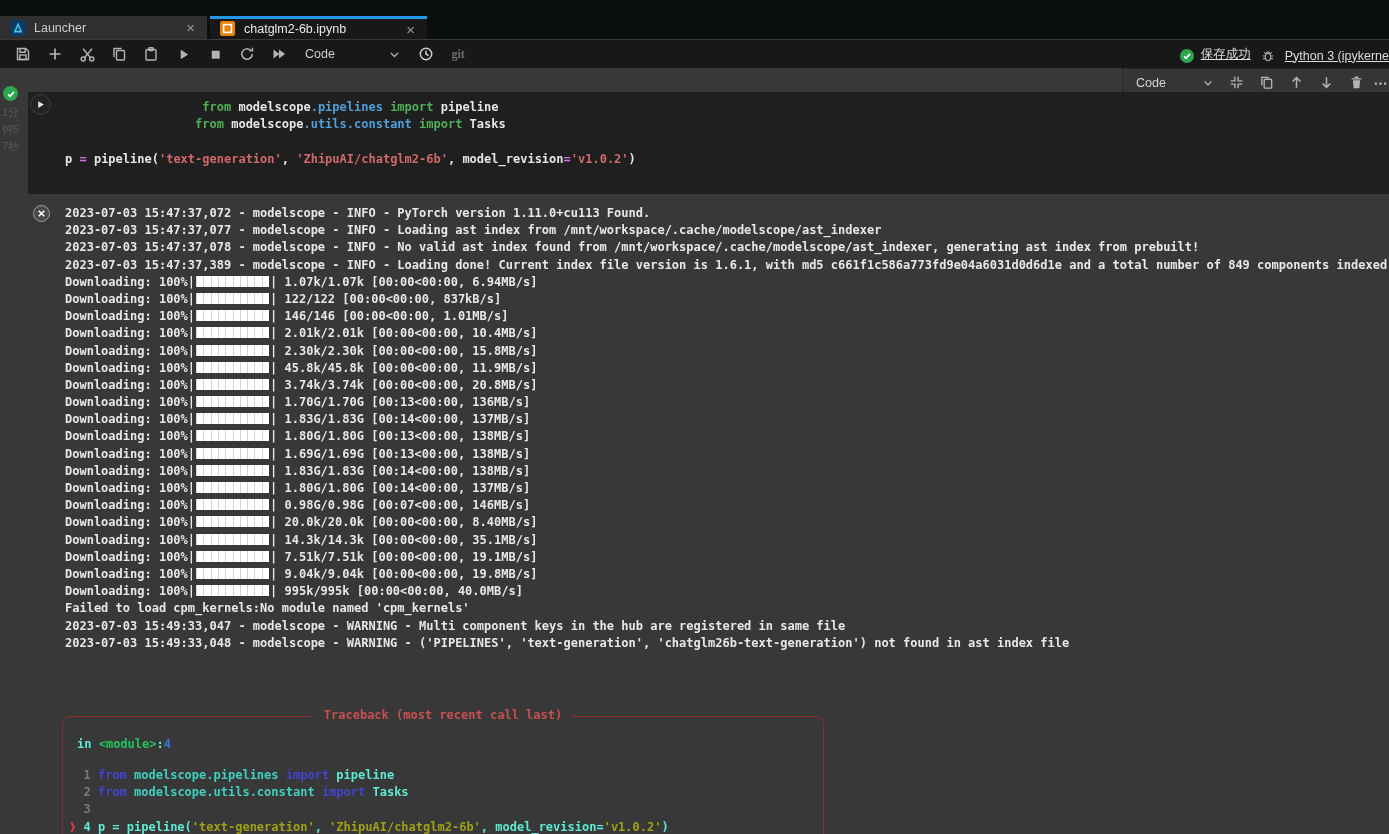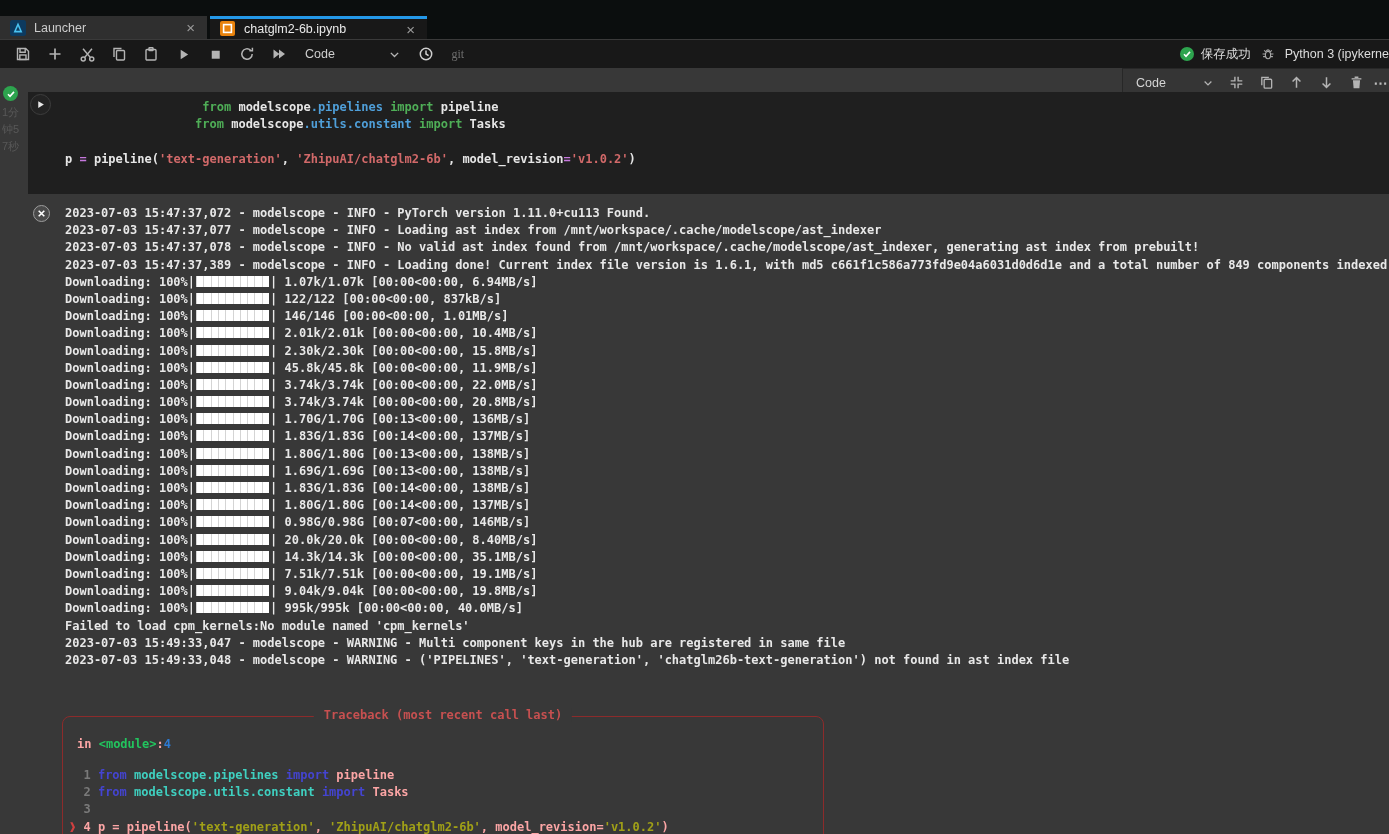--- a/index.html
+++ b/index.html
@@ -19,24 +19,24 @@
   .tab-close{color:#9a9a9a;font-size:15px;line-height:1;padding:0 2px;}
   .tab-icon{display:inline-flex;width:16px;height:16px;}
 
   
   .toolbar{position:absolute;left:0;top:40px;width:100%;height:28px;background:#181818;
            display:flex;align-items:center;box-sizing:border-box;padding-left:7px;overflow:hidden;}
   .tbtn{background:none;border:none;padding:0;margin:0 7.5px;width:17px;height:17px;
         display:inline-flex;align-items:center;justify-content:center;cursor:pointer;}
   .tb-select{display:inline-flex;align-items:center;justify-content:space-between;width:96px;
              margin-left:10px;color:#cfcfcf;font-size:12.5px;cursor:pointer;}
-  .tb-gitlabel{color:#6f6f6f;font-size:12px;font-weight:normal;margin-left:10px;
+  .tb-gitlabel{color:#6f6f6f;font-size:12px;font-weight:bold;margin-left:10px;
                font-family:"Liberation Serif",serif;}
-  .tb-right{margin-left:auto;display:flex;align-items:center;gap:7px;color:#dddddd;
-            font-size:12.5px;white-space:nowrap;overflow:hidden;}
+  .tb-right{margin-left:auto;display:flex;align-items:flex-end;gap:7px;color:#dddddd;
+            font-size:12.5px;white-space:nowrap;overflow:hidden;text-decoration:underline;}
   .check-circle{width:14px;height:14px;border-radius:50%;background:#2da44e;
                 display:inline-flex;align-items:center;justify-content:center;flex:0 0 auto;}
 
   
   .main{position:absolute;left:0;top:68px;width:100%;height:766px;background:#383838;}
 
   
   .cell-toolbar{position:absolute;right:0;top:0;width:267px;height:29px;background:#353535;
                 border:1px solid #272727;border-right:none;box-sizing:border-box;
                 display:flex;align-items:center;padding-left:13px;overflow:hidden;}
@@ -64,21 +64,21 @@
          display:flex;align-items:center;justify-content:center;cursor:pointer;}
   .output{position:absolute;left:65px;top:137px;color:#e8e8e8;}
   .oline{height:17.2px;line-height:17.2px;white-space:pre;}
   .dlbar{display:inline-block;width:73px;height:11px;background:#ffffff;
          background-image:repeating-linear-gradient(90deg,rgba(170,170,170,.5) 0 1px,transparent 1px 7.3px);
          vertical-align:-1px;margin:0 1px;}
 
   
   .tk-k{color:#4fae57}.tk-v{color:#e6e6e6}.tk-b{color:#4f9fd9}.tk-m{color:#c678dd}.tk-s{color:#d16969}
   
-  .tk-w{color:#fca5a5}.tk-g{color:#22c55e}.tk-nb{color:#2d7bd4}.tk-ln{color:#7a7a7a}
+  .tk-w{color:#5eead4}.tk-g{color:#22c55e}.tk-nb{color:#2d7bd4}.tk-ln{color:#7a7a7a}
   .tk-kwb{color:#4444d0}.tk-mod{color:#3fd0c0;}
   .tk-ys{color:#a0a017}.tk-mark{color:#d04040}
 
   
   .tb-box{position:absolute;left:62px;top:648px;width:762px;height:150px;background:#383838;
           border:1px solid #8c2b2b;border-radius:8px;box-sizing:border-box;}
   .tb-title{position:absolute;top:-9px;left:50%;transform:translateX(-50%);background:#383838;
             padding:0 10px;color:#c75050;white-space:nowrap;
             font-family:"DejaVu Sans Mono",monospace;font-weight:bold;font-size:12px;}
   .tb-loc{position:absolute;left:14px;top:19px;}
@@ -277,21 +277,20 @@
           <div class="oline">2023-07-03 15:47:37,078 - modelscope - INFO - No valid ast index found from /mnt/workspace/.cache/modelscope/ast_indexer, generating ast index from prebuilt!</div>
           <div class="oline">2023-07-03 15:47:37,389 - modelscope - INFO - Loading done! Current index file version is 1.6.1, with md5 c661f1c586a773fd9e04a6031d0d6d1e and a total number of 849 components indexed</div>
         </div>
       <div>
           <div class="oline"><span>Downloading: 100%|</span><span class="dlbar"></span><span>| 1.07k/1.07k [00:00&lt;00:00, 6.94MB/s]</span></div>
           <div class="oline"><span>Downloading: 100%|</span><span class="dlbar"></span><span>| 122/122 [00:00&lt;00:00, 837kB/s]</span></div>
           <div class="oline"><span>Downloading: 100%|</span><span class="dlbar"></span><span>| 146/146 [00:00&lt;00:00, 1.01MB/s]</span></div>
           <div class="oline"><span>Downloading: 100%|</span><span class="dlbar"></span><span>| 2.01k/2.01k [00:00&lt;00:00, 10.4MB/s]</span></div>
           <div class="oline"><span>Downloading: 100%|</span><span class="dlbar"></span><span>| 2.30k/2.30k [00:00&lt;00:00, 15.8MB/s]</span></div>
           <div class="oline"><span>Downloading: 100%|</span><span class="dlbar"></span><span>| 45.8k/45.8k [00:00&lt;00:00, 11.9MB/s]</span></div>
-          <div class="oline"><span>Downloading: 100%|</span><span class="dlbar"></span><span>| 3.74k/3.74k [00:00&lt;00:00, 22.0MB/s]</span></div>
           <div class="oline"><span>Downloading: 100%|</span><span class="dlbar"></span><span>| 3.74k/3.74k [00:00&lt;00:00, 20.8MB/s]</span></div>
           <div class="oline"><span>Downloading: 100%|</span><span class="dlbar"></span><span>| 1.70G/1.70G [00:13&lt;00:00, 136MB/s]</span></div>
           <div class="oline"><span>Downloading: 100%|</span><span class="dlbar"></span><span>| 1.83G/1.83G [00:14&lt;00:00, 137MB/s]</span></div>
           <div class="oline"><span>Downloading: 100%|</span><span class="dlbar"></span><span>| 1.80G/1.80G [00:13&lt;00:00, 138MB/s]</span></div>
           <div class="oline"><span>Downloading: 100%|</span><span class="dlbar"></span><span>| 1.69G/1.69G [00:13&lt;00:00, 138MB/s]</span></div>
           <div class="oline"><span>Downloading: 100%|</span><span class="dlbar"></span><span>| 1.83G/1.83G [00:14&lt;00:00, 138MB/s]</span></div>
           <div class="oline"><span>Downloading: 100%|</span><span class="dlbar"></span><span>| 1.80G/1.80G [00:14&lt;00:00, 137MB/s]</span></div>
           <div class="oline"><span>Downloading: 100%|</span><span class="dlbar"></span><span>| 0.98G/0.98G [00:07&lt;00:00, 146MB/s]</span></div>
           <div class="oline"><span>Downloading: 100%|</span><span class="dlbar"></span><span>| 20.0k/20.0k [00:00&lt;00:00, 8.40MB/s]</span></div>
           <div class="oline"><span>Downloading: 100%|</span><span class="dlbar"></span><span>| 14.3k/14.3k [00:00&lt;00:00, 35.1MB/s]</span></div>

